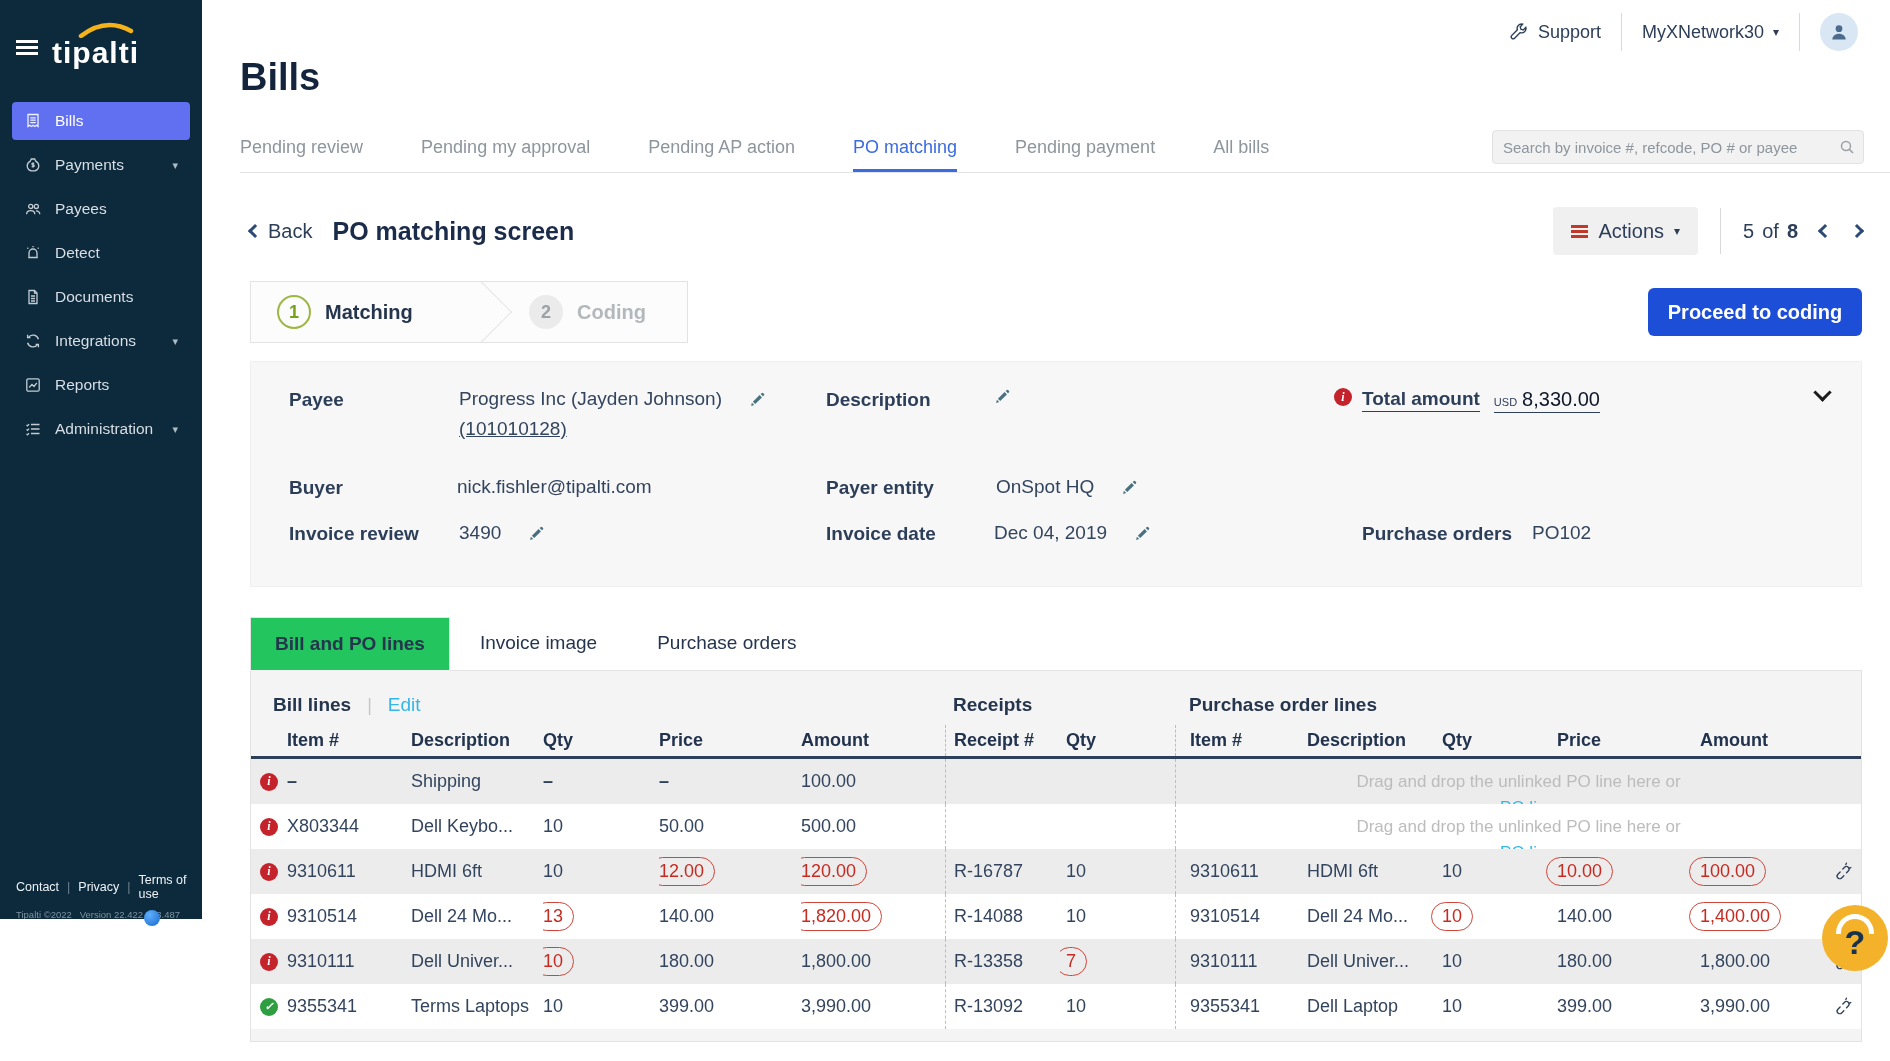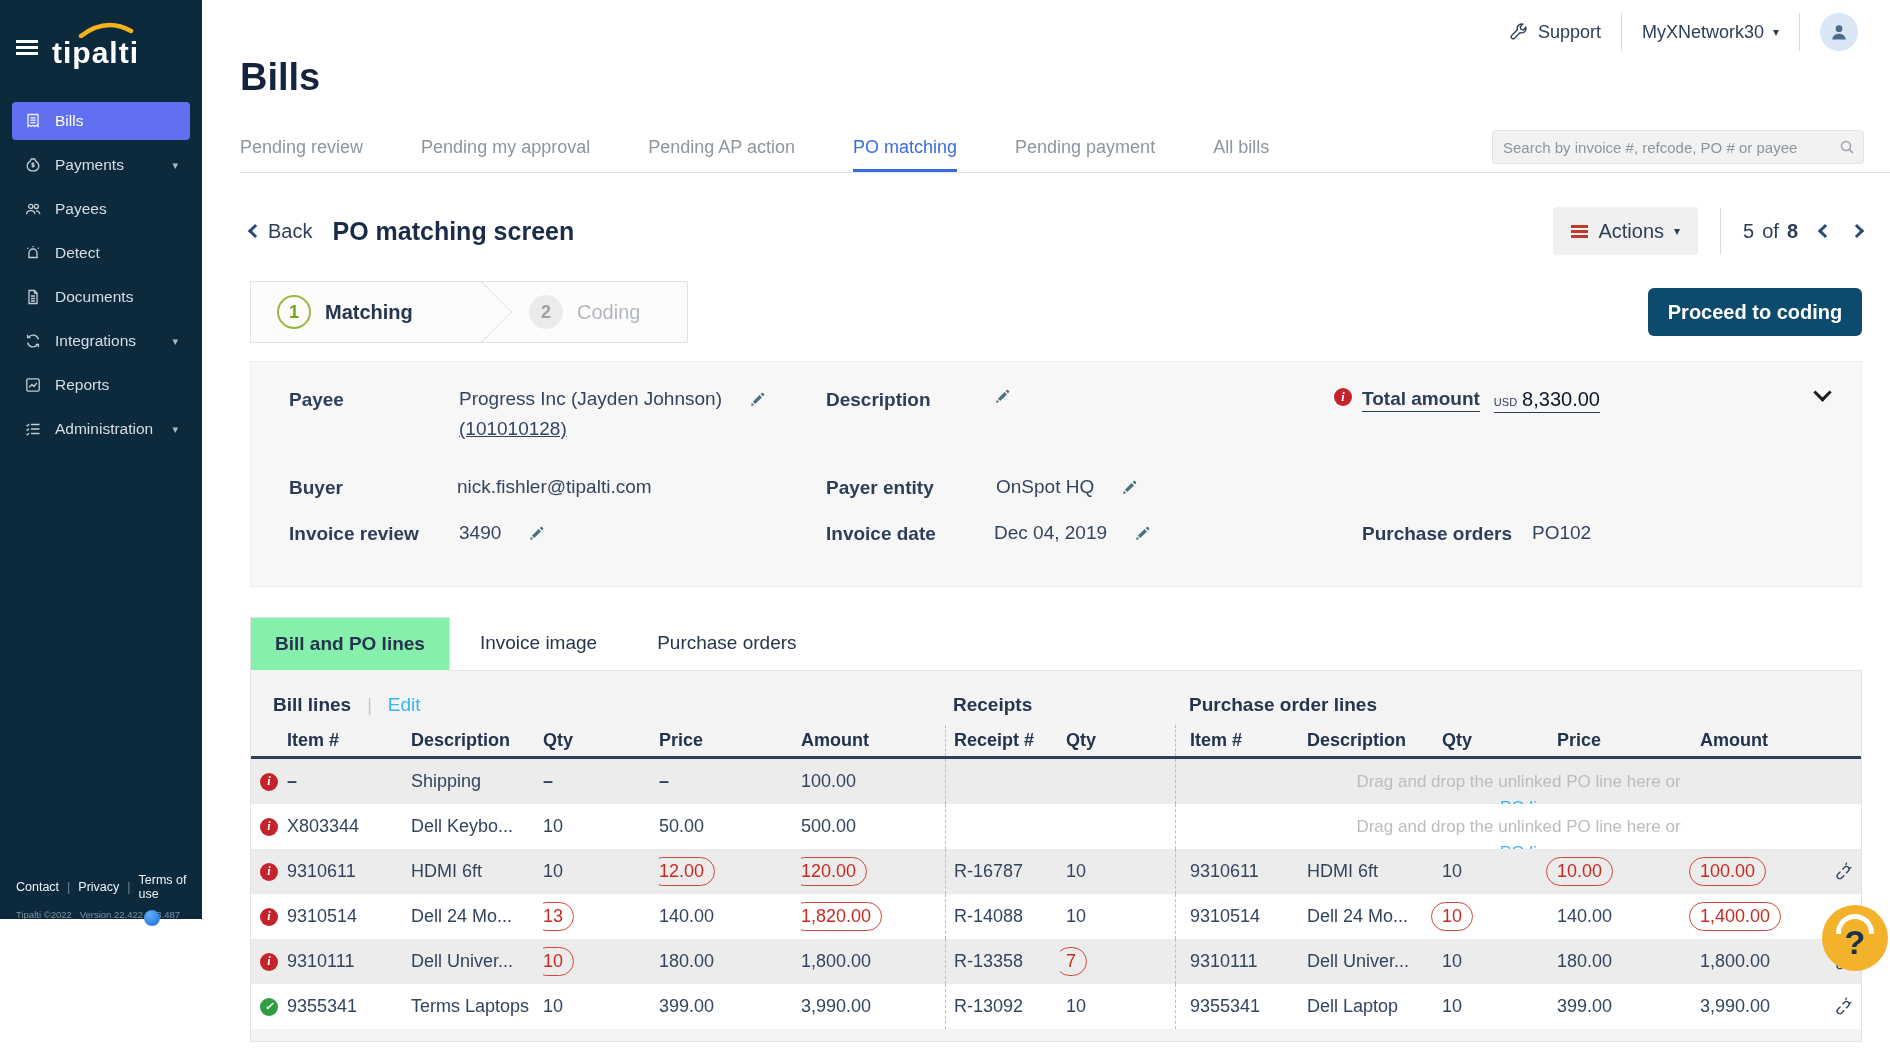--- a/index.html
+++ b/index.html
@@ -70,24 +70,24 @@
 
   .step-row { display:flex; align-items:center; justify-content:space-between; margin-top:26px; }
   .stepper { width:438px; height:62px; border:1px solid #e3e3e3; background:#fcfcfc; display:flex; align-items:center; overflow:hidden; }
   .step { display:flex; align-items:center; gap:14px; }
   .step.first { padding-left:26px; flex:0 0 240px; }
   .snum { width:34px; height:34px; border-radius:50%; display:flex; align-items:center; justify-content:center;
     font-size:18px; font-weight:700; }
   .snum.green { border:2px solid #9cb844; color:#76a21a; }
   .snum.gray { background:#ebebeb; color:#9ba1a7; }
   .slabel { font-size:20px; color:#25354d; font-weight:600; }
-  .slabel.muted { color:#b3b8bd; font-weight:400; }
+  .slabel.muted { color:#b3b8bd; font-weight:700; }
   .step-arrow { width:44px; height:44px; border-top:1px solid #e3e3e3; border-right:1px solid #e3e3e3;
     transform:rotate(45deg); margin:0 26px 0 -32px; flex-shrink:0; }
-  .proceed { width:214px; height:48px; background:#0c4a6e; border:none; border-radius:6px; color:#fff;
+  .proceed { width:214px; height:48px; background:#1d4ed8; border:none; border-radius:6px; color:#fff;
     font-size:20px; font-weight:700; cursor:pointer; font-family:inherit; }
 
   
   .summary { margin-top:18px; background:#f7f7f7; border:1px solid #efefef; position:relative;
     display:grid; grid-template-columns:537px 508px auto; grid-template-rows:88px 46px 46px;
     padding:26px 0 18px 38px; }
   .fld { display:flex; align-items:flex-start; }
   .flabel { width:170px; flex-shrink:0; font-weight:600; color:#2c3e58; font-size:19px; padding-top:1px; }
   .fval { font-size:19px; color:#33455e; display:flex; align-items:center; gap:27px; }
   .fval-col { display:flex; flex-direction:column; gap:8px; font-size:19px; color:#33455e; }
@@ -100,21 +100,21 @@
   .total-val { display:flex; align-items:baseline; gap:5px; border-bottom:1.5px solid #2c3e58; padding-bottom:1px; cursor:pointer; }
   .total-val .usd { font-size:11px; color:#2c3e58; }
   .total-val .amt { font-size:20px; color:#0f172a; }
   .collapse { position:absolute; right:32px; top:24px; width:13px; height:13px;
     border-left:3px solid #1d1d1d; border-bottom:3px solid #1d1d1d; transform:rotate(-45deg); cursor:pointer; }
   .indent { padding-left:28px; }
 
   
   .lines-tabs { margin-top:30px; display:flex; position:relative; z-index:2; }
   .ltab { padding:15px 30px; font-size:19px; color:#25354d; cursor:pointer; }
-  .ltab.active { background:#86efac; border:1px solid #e3e3e3; border-bottom:1px solid #f4f4f4;
+  .ltab.active { background:#22c55e; border:1px solid #e3e3e3; border-bottom:1px solid #f4f4f4;
     margin-bottom:-1px; font-weight:700; padding:15px 24px; }
   .table-panel { background:#f4f4f4; border:1px solid #e3e3e3; padding:14px 0 12px; position:relative; }
   .ttitles { position:relative; display:flex; align-items:center; height:40px; padding-left:22px; }
   .tt { font-size:19px; font-weight:700; color:#25354d; }
   .tdiv { margin:0 16px; color:#c7c7c7; font-size:18px; }
   .edit { font-size:19px; color:#35b6e8; cursor:pointer; text-decoration:none; }
   .abs-receipts { position:absolute; left:702px; }
   .abs-po { position:absolute; left:938px; }
 
   .grid { display:grid; align-items:center;

